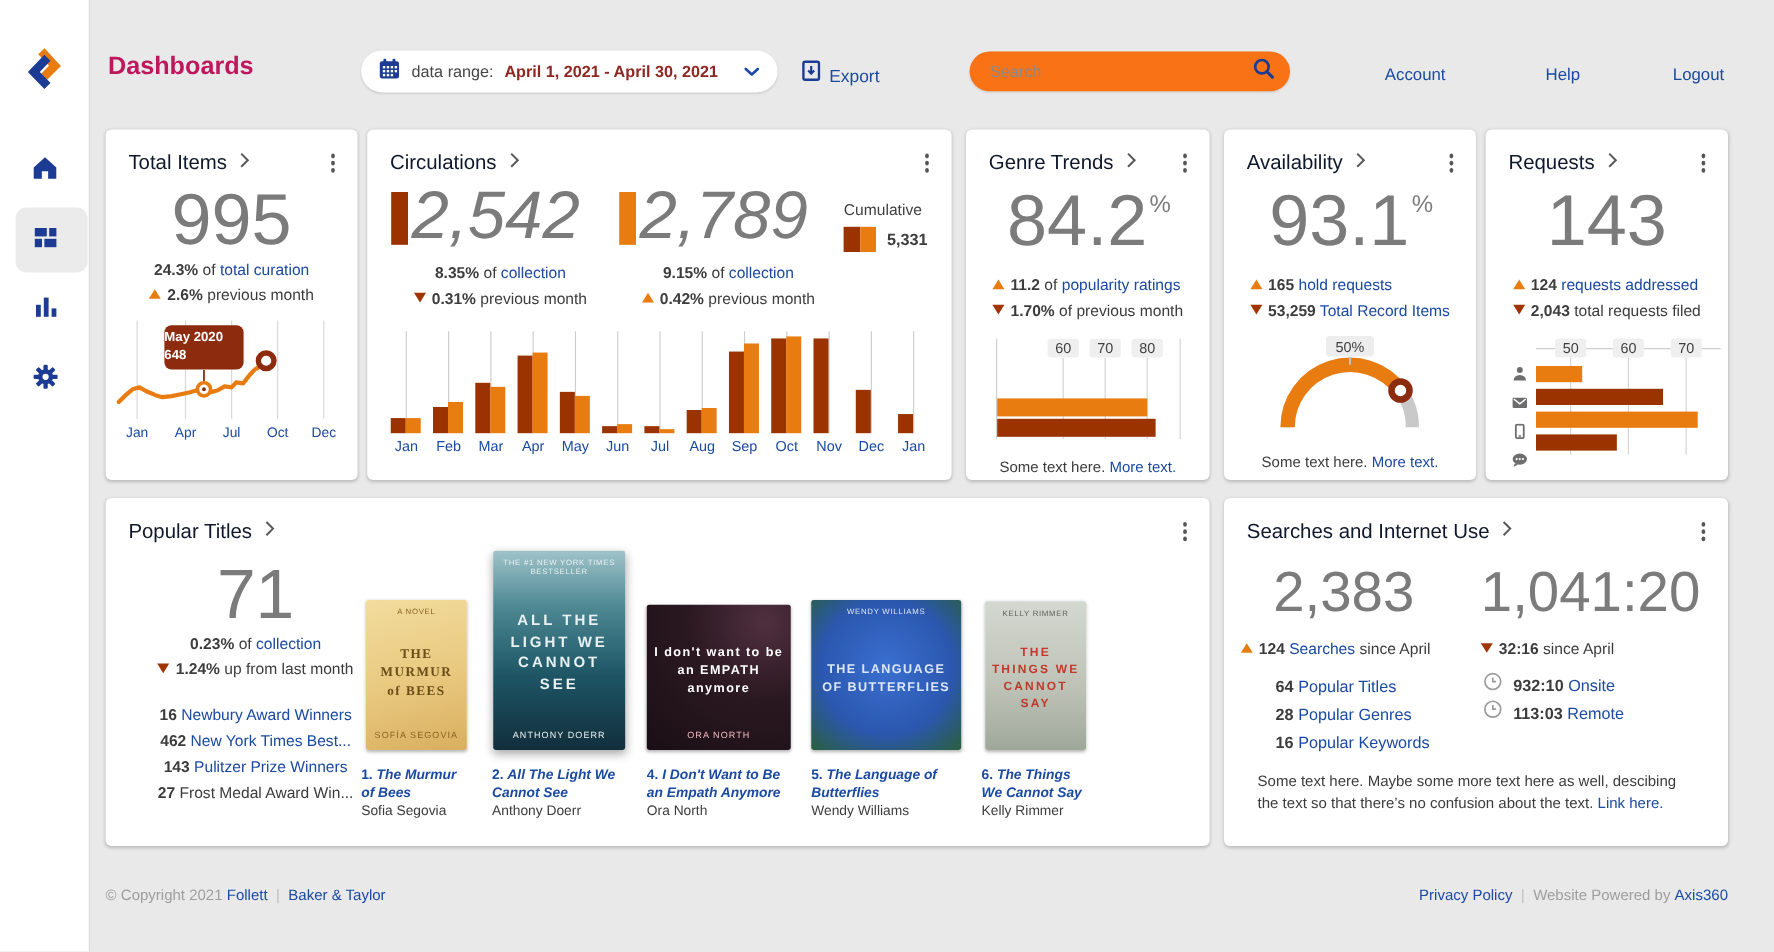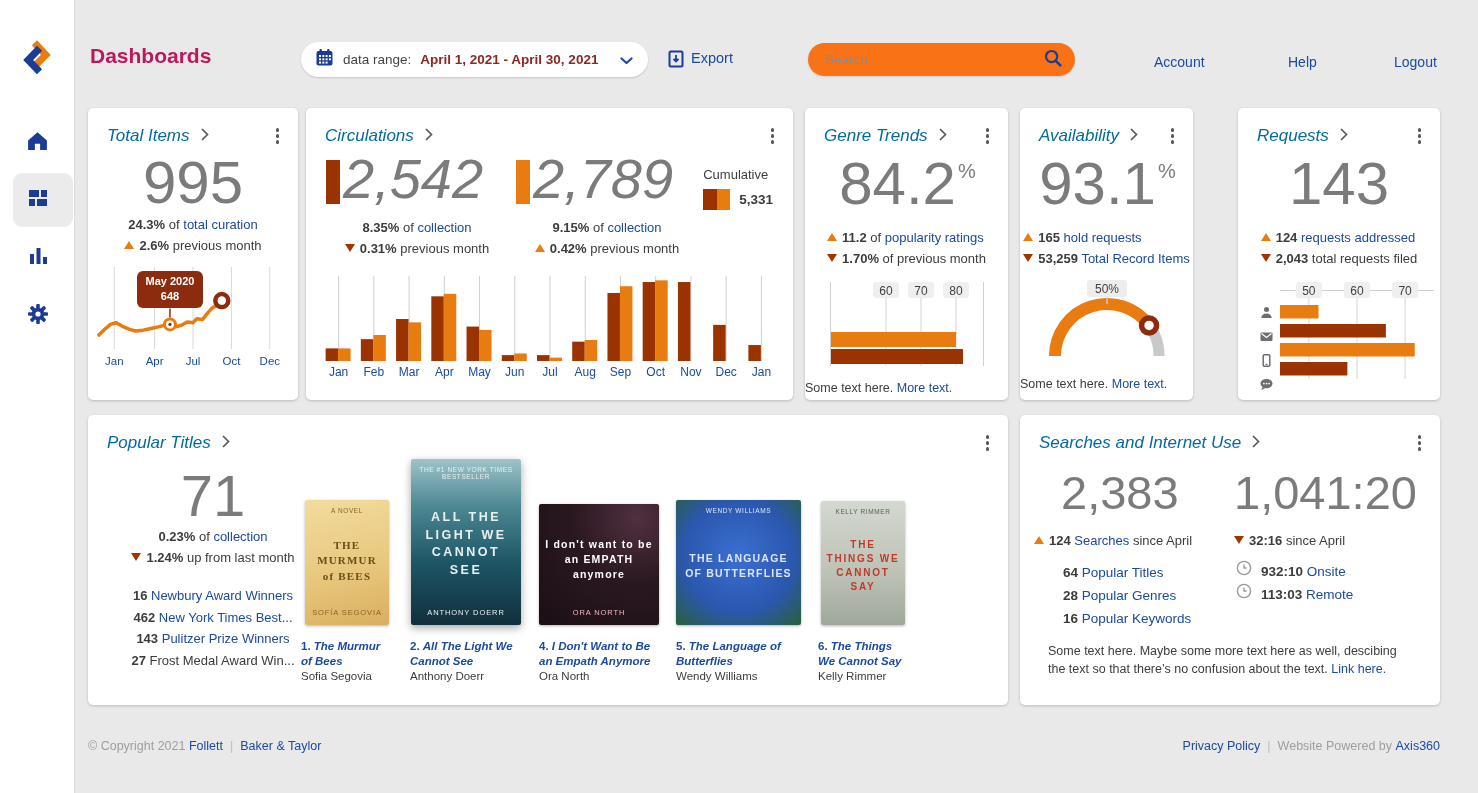--- a/index.html
+++ b/index.html
@@ -23,81 +23,81 @@
   .nav-item svg { position:relative; z-index:1; }
 
   
   .page-title { position:absolute; left:90px; top:44px; font-size:21px; color:#be185d; }
   .date-pill { position:absolute; left:301px; top:42px; width:347px; height:35px; background:#fff;
     border-radius:18px; box-shadow:0 1px 2px rgba(0,0,0,.15); display:flex; align-items:center;
     padding:0 15px 0 14px; gap:9px; cursor:pointer; }
   .date-label { font-size:13.5px; color:#454545; }
   .date-value { font-size:13.5px; color:#8D2721; font-weight:bold; }
   .date-pill .chev-down { margin-left:auto; }
-  .export-btn { position:absolute; left:668px; top:50px; display:flex; align-items:flex-start; gap:7px;
+  .export-btn { position:absolute; left:668px; top:50px; display:flex; align-items:flex-end; gap:7px;
     color:#1B4AA2; font-size:14.5px; cursor:pointer; }
   .search-pill { position:absolute; left:808px; top:43px; width:267px; height:33px; background:#f97316;
     border-radius:17px; box-shadow:0 1px 2px rgba(0,0,0,.12); display:flex; align-items:center; padding:0 12px 0 17px; }
   .search-pill input { border:none; outline:none; flex:1; font-size:13.5px; color:#444;
     font-family:"Liberation Sans", sans-serif; background:transparent; }
   .search-pill input::placeholder { color:#8a8a8a; }
   .top-link { position:absolute; top:54px; color:#1B4AA2; font-size:14px; cursor:pointer; }
 
   
   .card { position:absolute; background:#fff; border-radius:5px; box-shadow:0 1px 3px rgba(0,0,0,.2); }
   .card-head { display:flex; align-items:center; padding:17px 14px 0 19px; }
   .card-title-row { display:flex; align-items:center; gap:11px; cursor:pointer; }
-  .card-title-text { font-size:17px; color:#0369a1;font-style:italic; }
+  .card-title-text { font-size:17px; color:#0f172a; }
   .kebab { margin-left:auto; display:flex; flex-direction:column; gap:2.5px; padding:3px 5px; cursor:pointer; }
   .kebab i { width:3.5px; height:3.5px; border-radius:50%; background:#565656; }
 
   .big { font-size:60px; color:#7b7b7b; line-height:1; text-align:center; }
   .unit { font-size:20px; color:#7b7b7b; vertical-align:top; position:relative; top:7px; left:2px; }
   .stats { text-align:center; font-size:13px; color:#3c3c3c; margin-top:1px; line-height:1.62; }
   .stats .row { white-space:nowrap; }
   .tbl { display:table; margin:13px auto 0; text-align:left; font-size:13px; line-height:1.62; }
   .tri { display:inline-block; width:0; height:0; border-left:5.5px solid transparent;
     border-right:5.5px solid transparent; margin-right:5px; position:relative; top:-1px; }
   .tri.up { border-bottom:8px solid #E87C10; }
   .tri.down { border-top:8px solid #A03500; }
 
   
   .card.ti { left:88px; top:108px; width:210px; height:292px; }
   .ti .big { margin-top:6px; }
   .chart-line { position:relative; width:192px; height:106px; margin:9px auto 0; }
   .chart-line .xlabels { position:absolute; top:90px; left:0; width:100%; }
   .chart-line .xlabels span { position:absolute; transform:translateX(-50%); font-size:11.5px; color:#1B4AA2; }
   .tooltip { position:absolute; width:66px; background:#8C2B0E; color:#fff; border-radius:6px;
-    font-size:11px; font-weight:bold; text-align:center; padding:3px 0 4px; line-height:1.35; }
+    font-size:11px; font-weight:bold; text-align:left; padding:3px 0 4px; line-height:1.35; }
 
   
   .card.ci { left:306px; top:108px; width:487px; height:292px; }
   .circ-row { display:flex; padding:0 12px 0 20px; margin-top:4px; }
   .circ-col { width:182px; }
   .circ-col + .circ-col { margin-left:8px; }
   .numrow { display:flex; gap:3px; }
   .swatch { width:14px; height:44px; margin-top:9px; flex:none; }
   .circ-big { font-size:56px; color:#7b7b7b; line-height:1;font-style:italic; }
   .circ-col .stats { margin-top:10px; }
   .cumulative { margin-left:auto; padding:16px 8px 0 0; }
   .cum-label { font-size:13px; color:#3f3f3f; margin-bottom:7px; }
   .cum-row { display:flex; align-items:center; gap:9px; }
   .cum-swatch { display:flex; width:27px; height:21px; }
   .cum-swatch i { width:50%; height:100%; }
   .cum-val { font-size:13.5px; font-weight:bold; color:#3c3c3c; }
   .chart-group { margin:14px auto 0; width:458px; }
 
   
   .card.gt { left:805px; top:108px; width:203px; height:292px; }
-  .card.av { left:1020px; top:108px; width:173px; height:292px; }
+  .card.av { left:1020px; top:108px; width:210px; height:292px; }
   .card.rq { left:1238px; top:108px; width:202px; height:292px; }
   .gt .big, .av .big, .rq .big { margin-top:7px; }
   .chart-hbar { width:154px; margin:13px auto 0; }
   .chart-gauge { width:150px; margin:11px auto 0; }
-  .caption { font-size:12.5px; color:#3c3c3c; margin-top:11px; }
+  .caption { text-align:center; font-size:12.5px; color:#3c3c3c; margin-top:11px; }
   .chart-req { display:flex; gap:6px; padding-left:21px; margin-top:12px; }
   .req-icons { display:flex; flex-direction:column; gap:6px; padding-top:24px; width:15px; align-items:center; }
 
   
   .card.pt { left:88px; top:415px; width:920px; height:290px; }
   .pt-left { position:absolute; left:16px; top:52px; width:218px; text-align:center; }
   .pt-left .big { font-size:58px; }
   .pt-list { margin-top:17px; font-size:13px; line-height:1.66; }
   .books { position:absolute; left:213px; top:36px; display:flex; align-items:flex-start; gap:17px; }
   .book { display:flex; flex-direction:column; }

